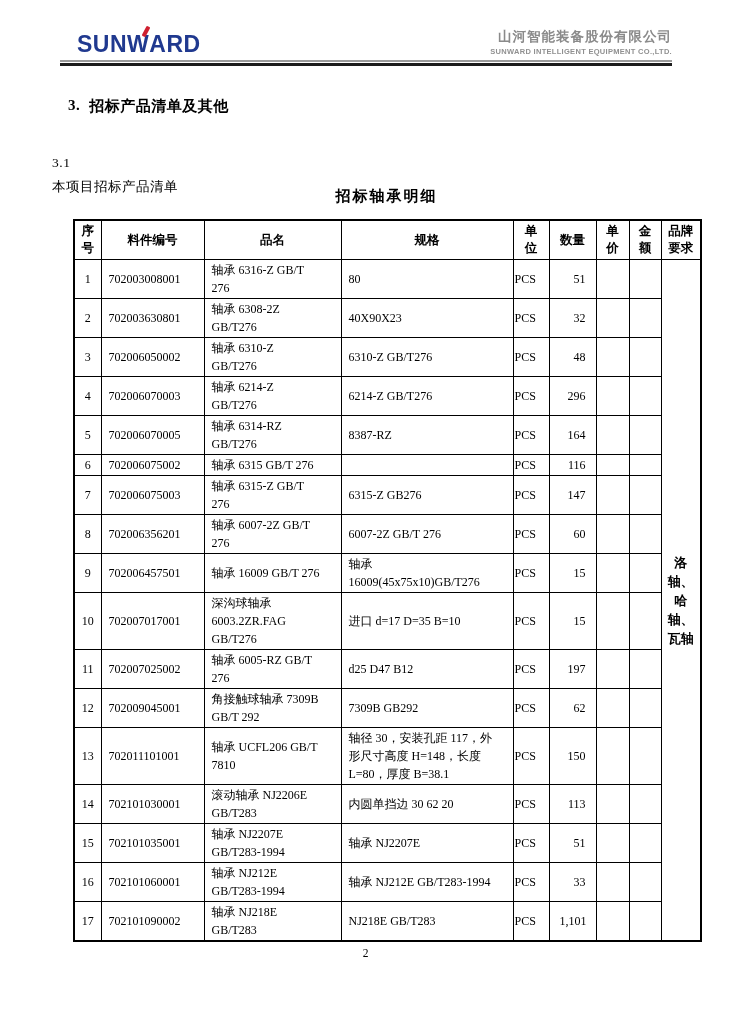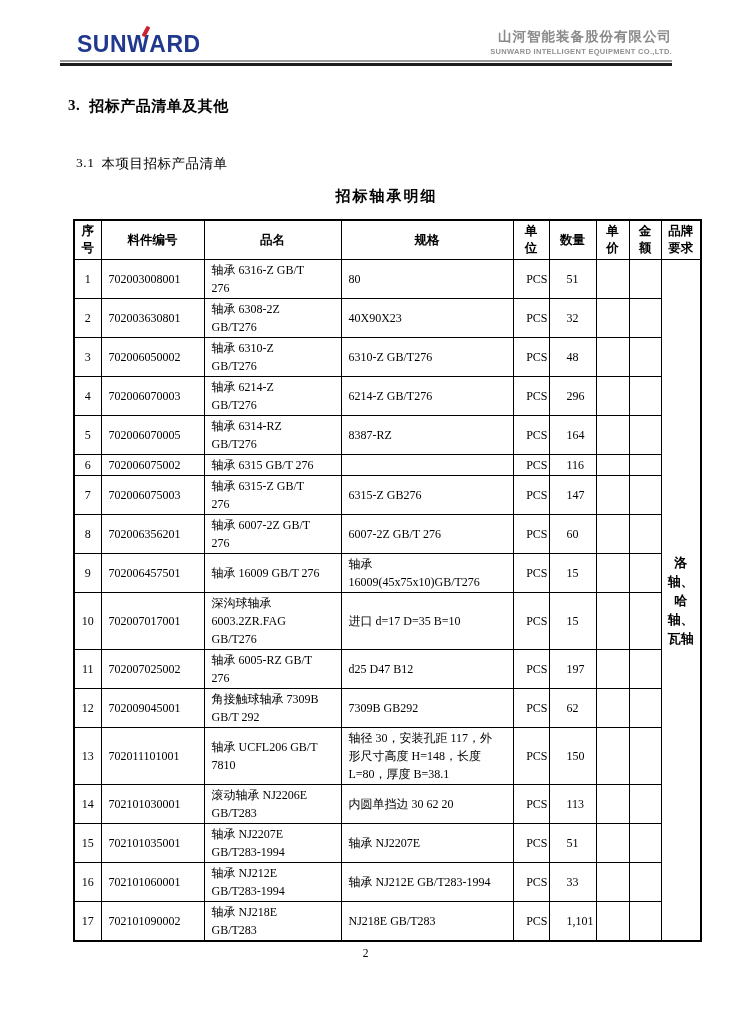--- a/index.html
+++ b/index.html
@@ -45,23 +45,23 @@
     border-bottom:3px solid #1c1c1c;
   }
 
   
   .section-heading {
     position:absolute; top:97px; left:68px;
     font-size:15px; font-weight:bold; letter-spacing:0.5px;
     display:flex; gap:9px;
   }
   .sub-heading {
-    position:absolute; top:155px; left:76px;
+    position:absolute; top:155px; left:52px;
     font-size:13.5px; letter-spacing:0.5px;
-    display:flex; gap:7px;
+    display:flex; gap:7px;flex-direction:column;
   }
   .table-title {
     position:absolute; top:187px; left:73px; width:627px;
     text-align:center; font-size:15px; font-weight:bold; letter-spacing:2px;
   }
 
   
   table.bearing {
     position:absolute; top:219px; left:73px;
     width:627px; border-collapse:collapse; table-layout:fixed;
@@ -77,22 +77,22 @@
   .bearing th {
     font-size:12.5px; font-weight:bold;
     line-height:17px; padding:2px 2px;
     text-align:center; white-space:pre-line;
   }
   .bearing th.h-left { text-align:center; }
   td.c-no   { text-align:center; padding:1px 2px; }
   td.c-code { text-align:left; padding:1px 2px 1px 7px; }
   td.c-name { text-align:left; padding:1px 2px 1px 7px; white-space:pre-line;margin-left:8px; }
   td.c-spec { text-align:left; padding:1px 2px 1px 7px; white-space:pre-line; }
-  td.c-unit { text-align:right; padding:1px 1px; }
-  td.c-qty  { text-align:right; padding:1px 17px; }
+  td.c-unit { text-align:left; padding:1px 1px; }
+  td.c-qty  { text-align:right; padding:1px 10px; }
   td.c-empty{ padding:1px 1px; }
   td.c-brand{
     text-align:center; font-weight:bold; font-size:13px;
     line-height:19px; white-space:pre-line; padding:1px 1px;
   }
 
   
   .page-footer {
     position:absolute; top:947px; left:0; width:731px;
     text-align:center; font-size:11.5px;

